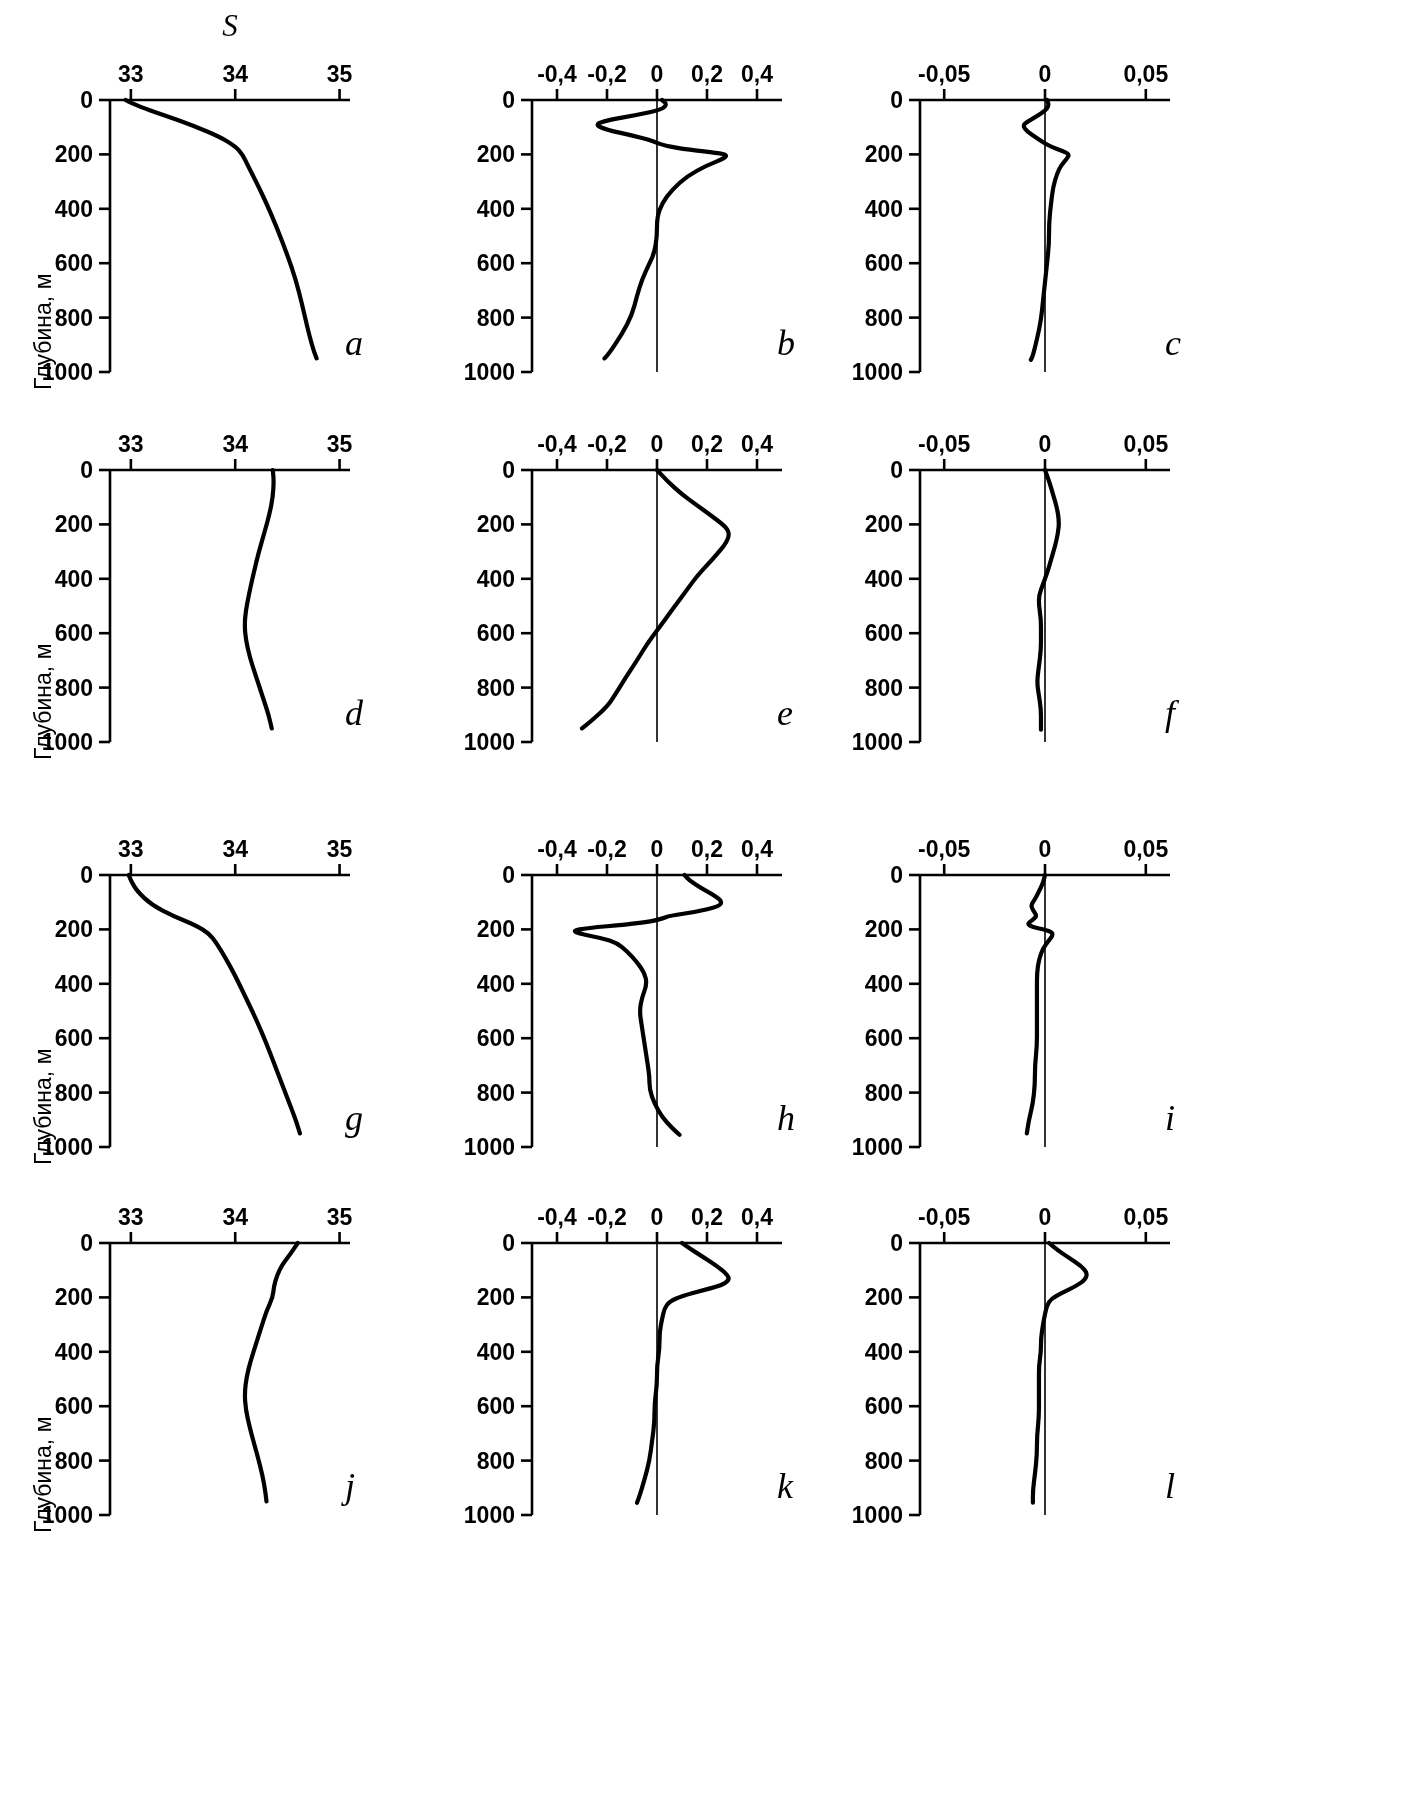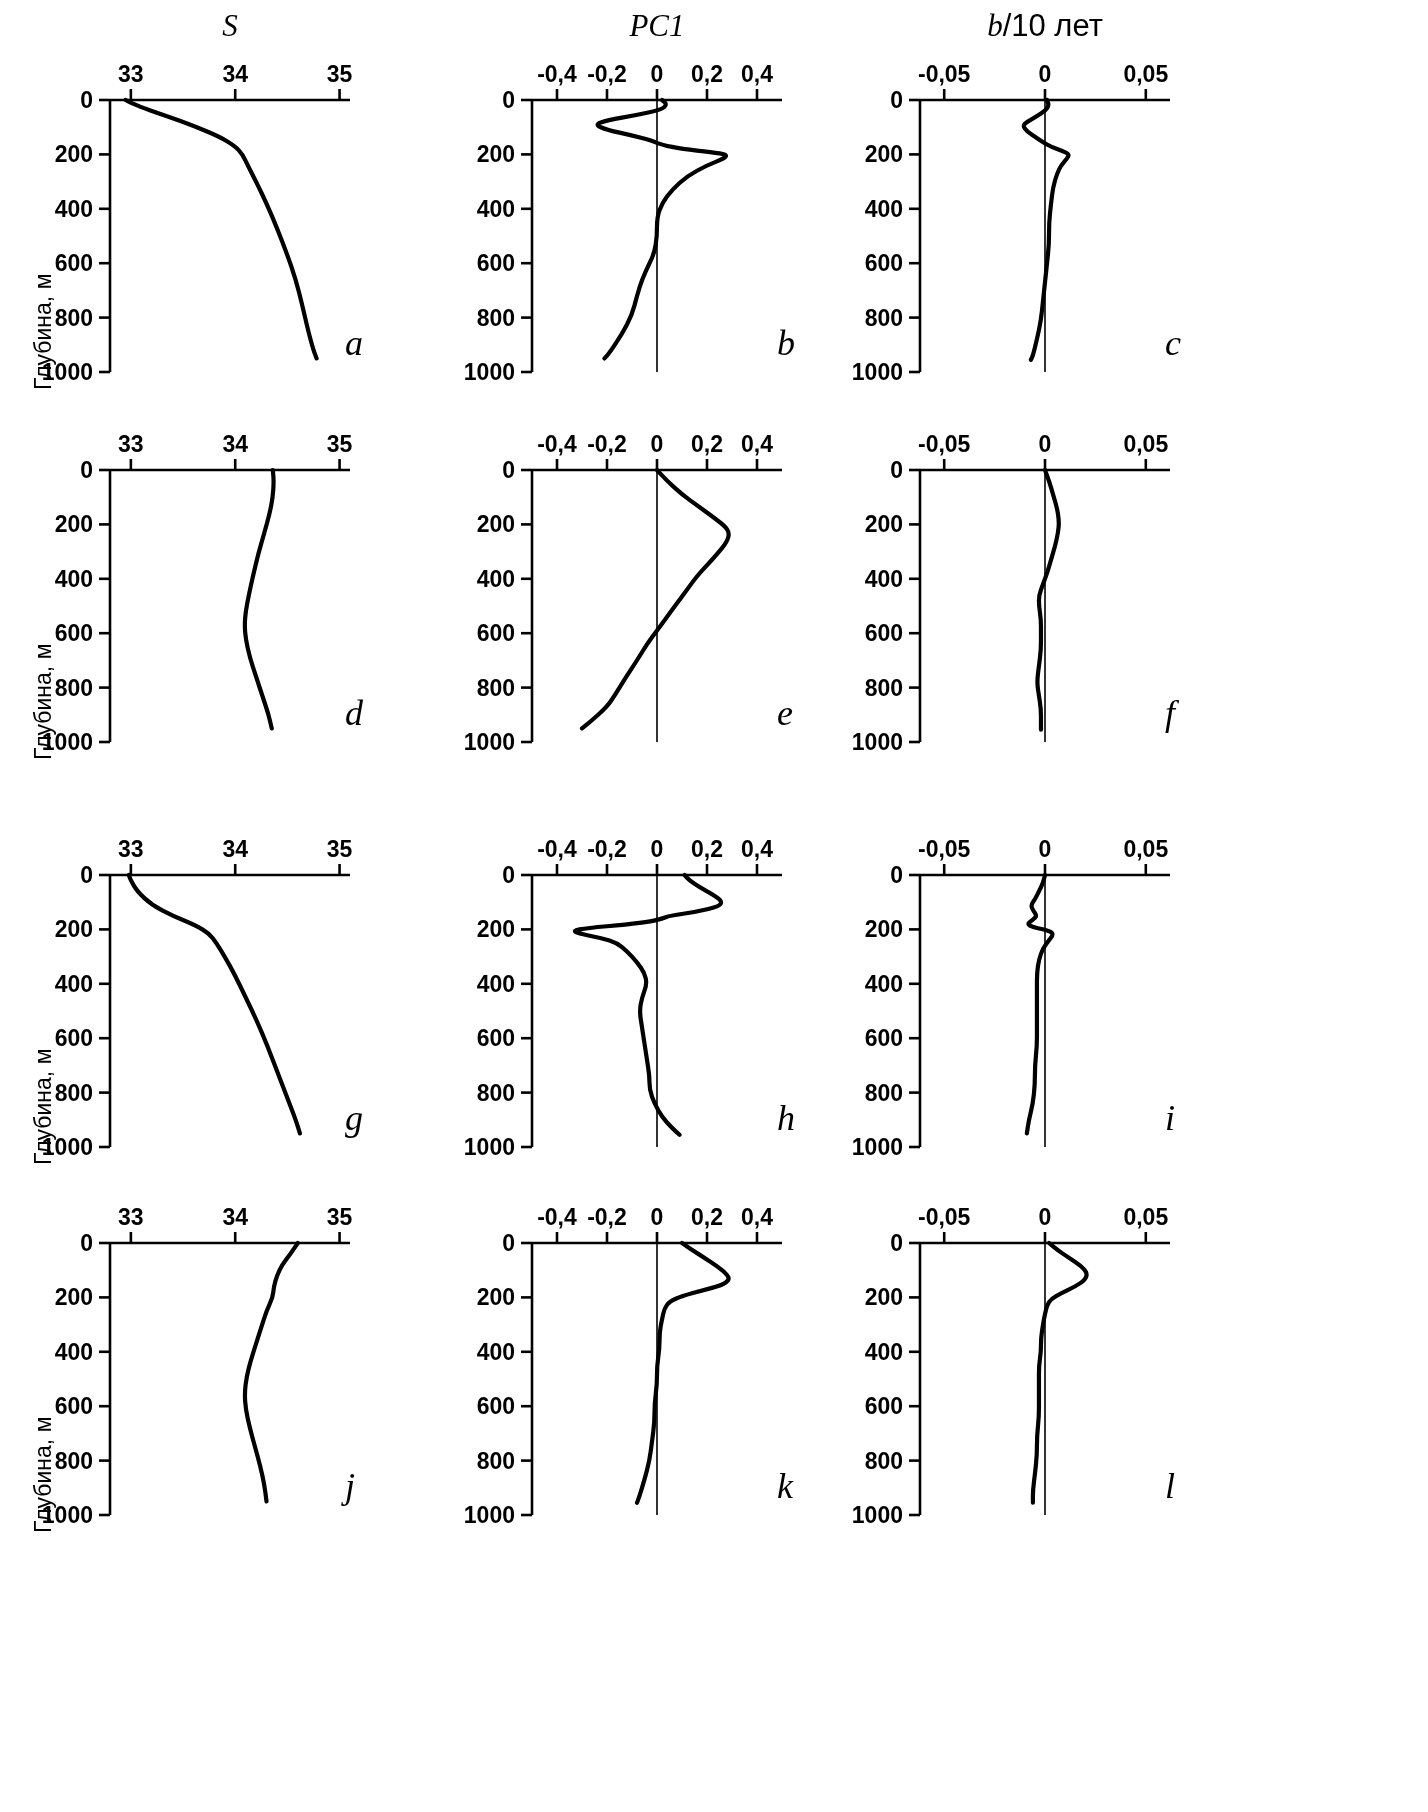--- a/index.html
+++ b/index.html
@@ -77,22 +77,20 @@
     stroke-width: 4.2;
     stroke-linejoin: round;
     stroke-linecap: round;
   }
 </style>
 </head>
 <body>
 
 <div id="figure">
     <div class="col-title" style="left: 50px; top: 8px; width: 360px;"><span>S</span></div>
-    <div class="col-title" style="left: 472px; top: 8px; width: 370px;"><span>PC</span><span class="">1</span></div>
-    <div class="col-title" style="left: 860px; top: 8px; width: 370px;"><span>b</span><span class="upright">/10 лет</span></div>
     <div class="ylabel" style="left: 30px; top: 390px;">Глубина, м</div>
     <div class="ylabel" style="left: 30px; top: 760px;">Глубина, м</div>
     <div class="ylabel" style="left: 30px; top: 1165px;">Глубина, м</div>
     <div class="ylabel" style="left: 30px; top: 1533px;">Глубина, м</div>
     <div class="panel" style="left: 40px; top: 45px;">
       <svg width="370" height="367">
         <line class="axis-line" x1="70" y1="55" x2="310" y2="55"></line>
         <line class="axis-line" x1="70" y1="55" x2="70" y2="327"></line>
         <line class="tick-mark" x1="90.86956521739157" y1="55" x2="90.86956521739157" y2="44"></line>
         <text class="tick" x="90.86956521739157" y="37" text-anchor="middle">33</text>

